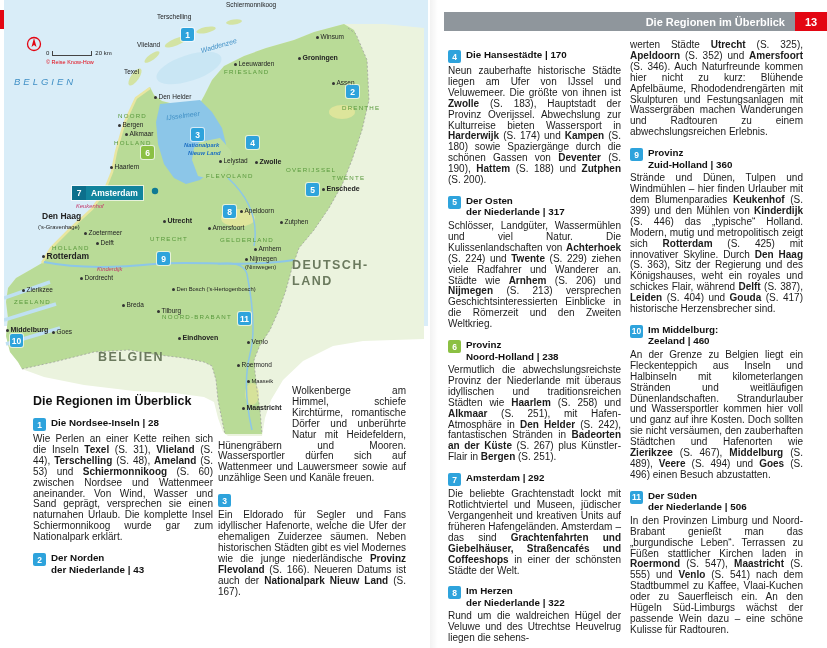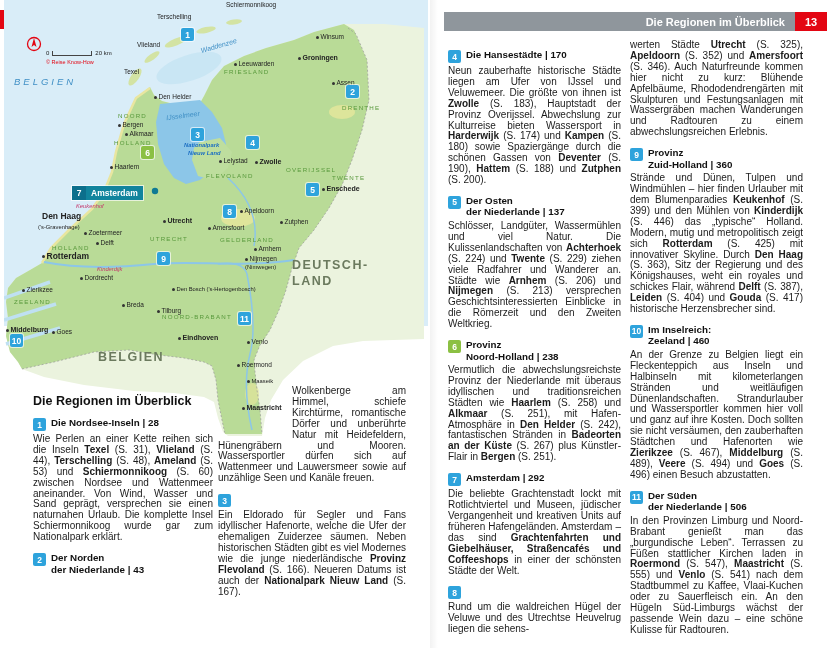--- a/index.html
+++ b/index.html
@@ -253,21 +253,21 @@
             <div class="title-line">Die Hansestädte<span class="pageref"> | 170</span></div>
           </div>
         </div>
         <p class="body">Neun zauberhafte historische Städte liegen am Ufer von IJssel und Veluwemeer. Die größte von ihnen ist <b>Zwolle</b> (S. 183), Hauptstadt der Provinz Overijssel. Abwechslung zur Kulturreise bieten Wassersport in <b>Harderwijk</b> (S. 174) und <b>Kampen</b> (S. 180) sowie Spaziergänge durch die schönen Gassen von <b>Deventer</b> (S. 190), <b>Hattem</b> (S. 188) und <b>Zutphen</b> (S. 200).</p>
       </div>
       <div class="section">
         <div class="sec-title">
           <span class="numbox blue">5</span>
           <div class="titlewrap">
             <div class="title-line">Der Osten</div>
-            <div class="title-line">der Niederlande<span class="pageref"> | 137</span></div>
+            <div class="title-line">der Niederlande<span class="pageref"> | 317</span></div>
           </div>
         </div>
         <p class="body">Schlösser, Landgüter, Wassermühlen und viel Natur. Die Kulissenlandschaften von <b>Achterhoek</b> (S. 224) und <b>Twente</b> (S. 229) ziehen viele Radfahrer und Wanderer an. Städte wie <b>Arnhem</b> (S. 206) und <b>Nijmegen</b> (S. 213) versprechen Geschichtsinteressierten Einblicke in die Römerzeit und den Zweiten Weltkrieg.</p>
       </div>
       <div class="section">
         <div class="sec-title">
           <span class="numbox green">6</span>
           <div class="titlewrap">
             <div class="title-line">Provinz</div>
             <div class="title-line">Noord-Holland<span class="pageref"> | 238</span></div>
@@ -280,41 +280,45 @@
           <span class="numbox blue">7</span>
           <div class="titlewrap">
             <div class="title-line">Amsterdam<span class="pageref"> | 292</span></div>
           </div>
         </div>
         <p class="body">Die beliebte Grachtenstadt lockt mit Rotlichtviertel und Museen, jüdischer Vergangenheit und kreativen Units auf früheren Hafengeländen. Amsterdam – das sind <b>Grachtenfahrten und Giebelhäuser, Straßencafés und Coffeeshops</b> in einer der schönsten Städte der Welt.</p>
       </div>
       <div class="section">
         <div class="sec-title">
           <span class="numbox blue">8</span>
+          <div class="titlewrap">
+            <div class="title-line">Im Herzen</div>
+            <div class="title-line">der Niederlande<span class="pageref"> | 322</span></div>
+          </div>
         </div>
         <p class="body">Rund um die waldreichen Hügel der Veluwe und des Utrechtse Heuvelrug liegen die sehens-</p>
       </div>
     </div>
   <div class="col" id="colD">
       <p class="body">werten Städte <b>Utrecht</b> (S. 325), <b>Apeldoorn</b> (S. 352) und <b>Amersfoort</b> (S. 346). Auch Naturfreunde kommen hier nicht zu kurz: Blühende Apfelbäume, Rhododendrengärten mit Skulpturen und Festungsanlagen mit Wassergräben machen Wanderungen und Radtouren zu einem abwechslungsreichen Erlebnis.</p>
       <div class="section">
         <div class="sec-title">
           <span class="numbox blue">9</span>
           <div class="titlewrap">
             <div class="title-line">Provinz</div>
             <div class="title-line">Zuid-Holland<span class="pageref"> | 360</span></div>
           </div>
         </div>
         <p class="body">Strände und Dünen, Tulpen und Windmühlen – hier finden Urlauber mit dem Blumenparadies <b>Keukenhof</b> (S. 399) und den Mühlen von <b>Kinderdijk</b> (S. 446) das „typische“ Holland. Modern, mutig und metropolitisch zeigt sich <b>Rotterdam</b> (S. 425) mit innovativer Skyline. Durch <b>Den Haag</b> (S. 363), Sitz der Regierung und des Königshauses, weht ein royales und schickes Flair, während <b>Delft</b> (S. 387), <b>Leiden</b> (S. 404) und <b>Gouda</b> (S. 417) historische Herzensbrecher sind.</p>
       </div>
       <div class="section">
         <div class="sec-title">
           <span class="numbox blue">10</span>
           <div class="titlewrap">
-            <div class="title-line">Im Inselreich:</div>
+            <div class="title-line">Im Middelburg:</div>
             <div class="title-line">Zeeland<span class="pageref"> | 460</span></div>
           </div>
         </div>
         <p class="body">An der Grenze zu Belgien liegt ein Fleckenteppich aus Inseln und Halbinseln mit kilometerlangen Stränden und weitläufigen Dünenlandschaften. Strandurlauber und Wassersportler kommen hier voll und ganz auf ihre Kosten. Doch sollten sie nicht versäumen, den zauberhaften Städtchen und Hafenorten wie <b>Zierikzee</b> (S. 467), <b>Middelburg</b> (S. 489), <b>Veere</b> (S. 494) und <b>Goes</b> (S. 496) einen Besuch abzustatten.</p>
       </div>
       <div class="section">
         <div class="sec-title">
           <span class="numbox blue">11</span>
           <div class="titlewrap">
             <div class="title-line">Der Süden</div>

